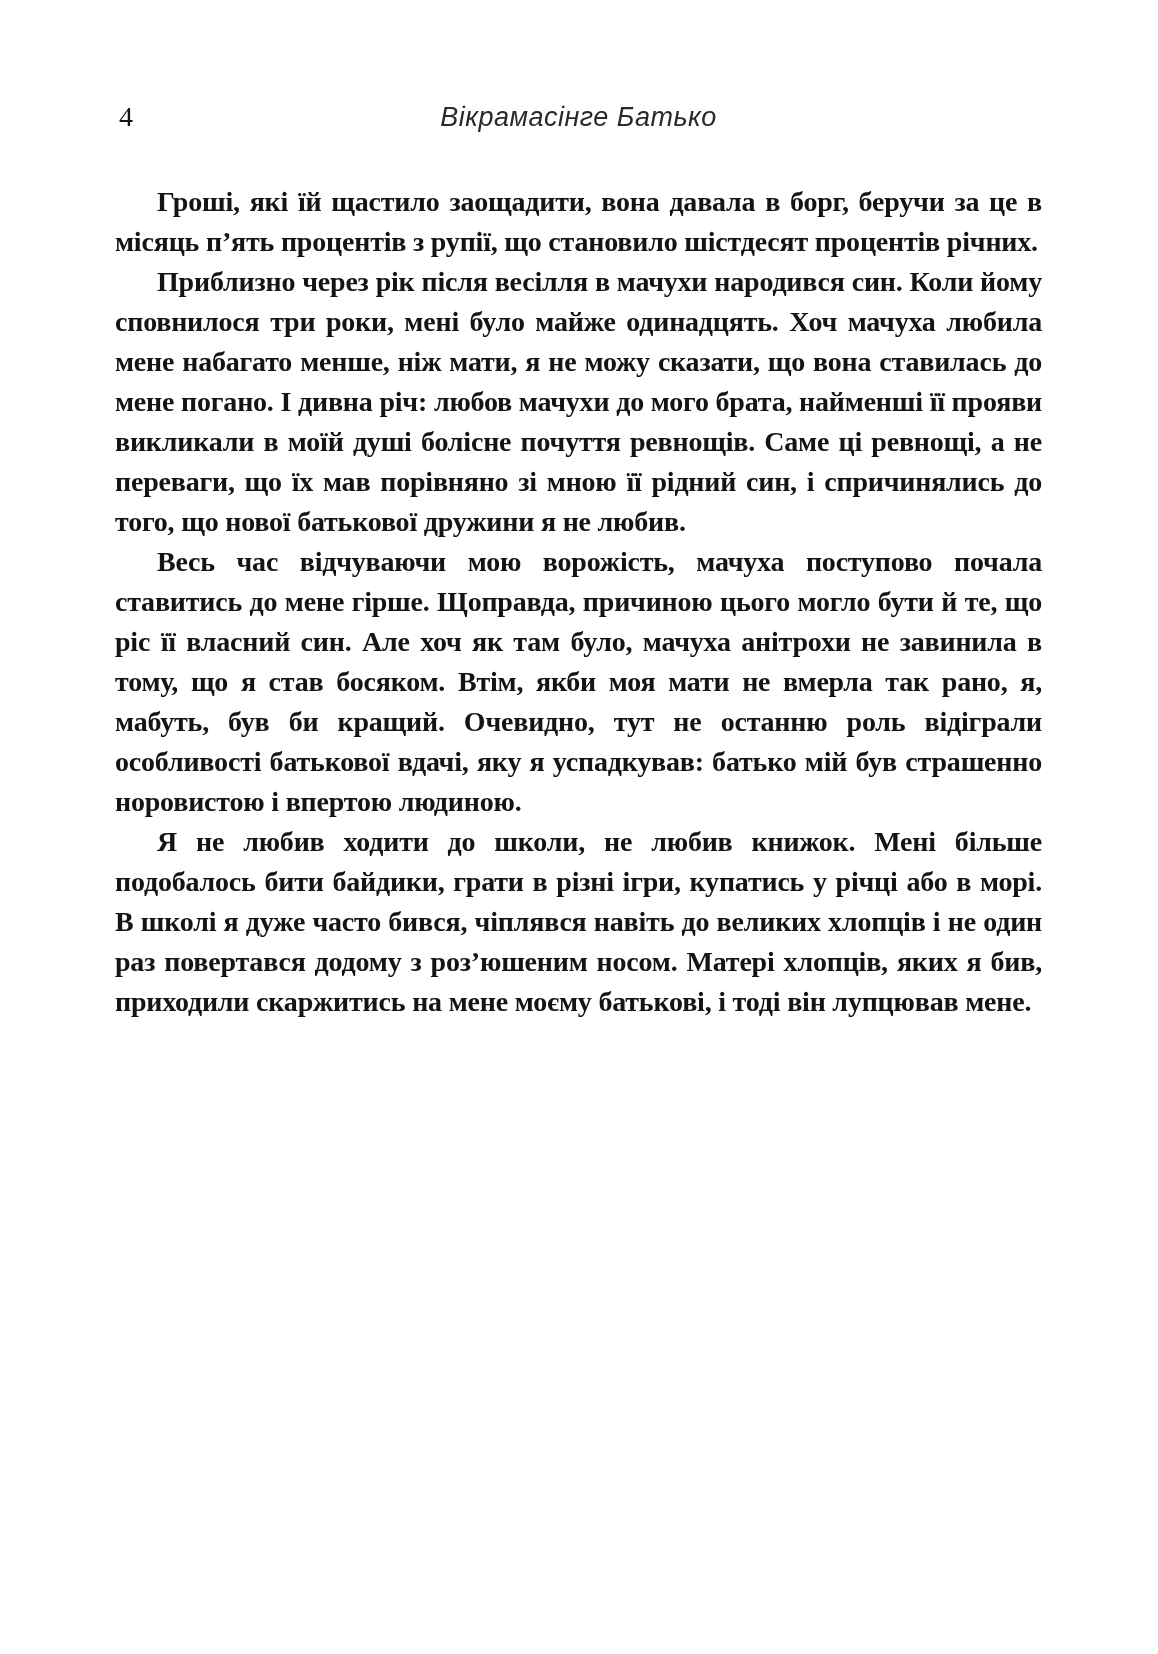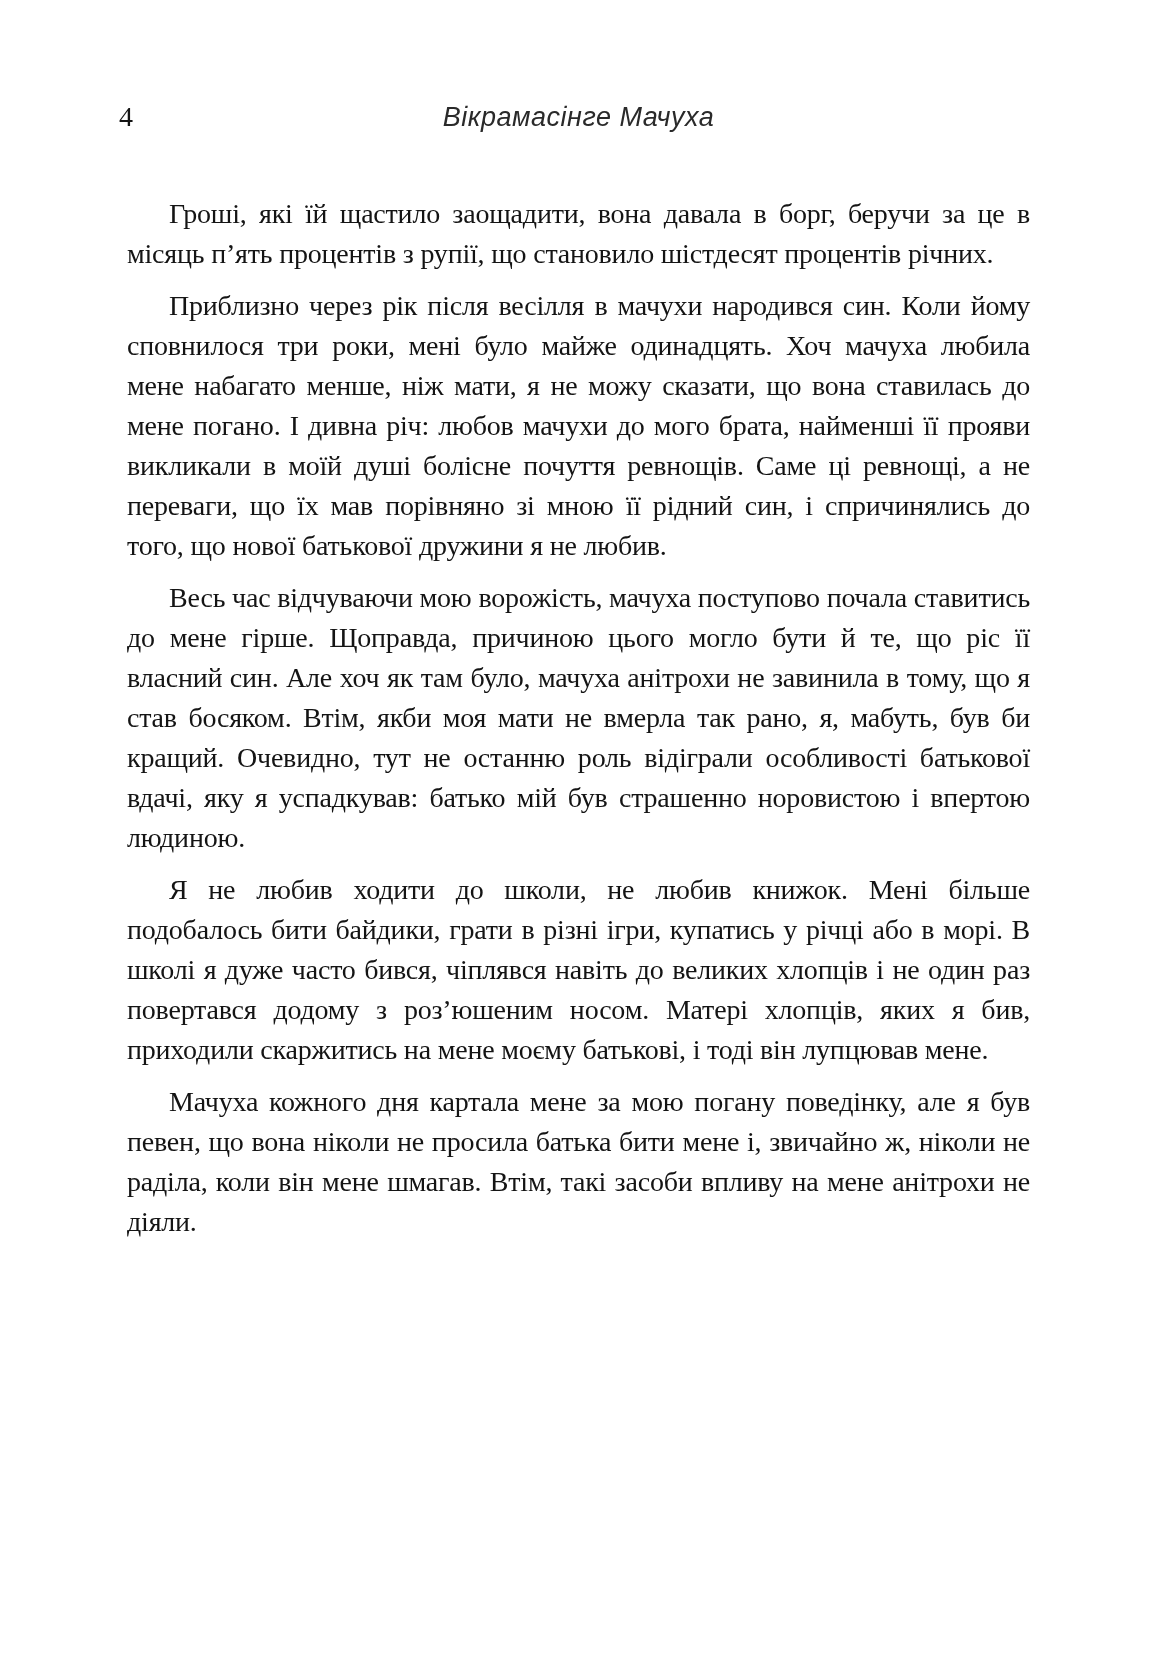--- a/index.html
+++ b/index.html
@@ -49,36 +49,36 @@
   .page-body {
     position: absolute;
     top: 182px;
     left: 115px;
     width: 927px;
     font-size: 28px;
     line-height: 40px;
     letter-spacing: -0.2px;
   }
   .page-body p {
-    margin: 12px;
+    margin: 0;
     text-indent: 42px;
     text-align: justify;
+    font-weight: bold;
   }
 </style>
 </head>
 <body>
 
 <div class="book-page">
 
   <div class="running-header">
     <span class="page-number">4</span>
-    <span class="running-title">Вікрамасінге Мачуха</span>
+    <span class="running-title">Вікрамасінге Батько</span>
   </div>
 
   <div class="page-body">
     <p>Гроші, які їй щастило заощадити, вона давала в борг, беручи за це в місяць п’ять процентів з рупії, що становило шістдесят процентів річних.</p>
     <p>Приблизно через рік після весілля в мачухи народився син. Коли йому сповнилося три роки, мені було майже одинадцять. Хоч мачуха любила мене набагато менше, ніж мати, я не можу сказати, що вона ставилась до мене погано. І дивна річ: любов мачухи до мого брата, найменші її прояви викликали в моїй душі болісне почуття ревнощів. Саме ці ревнощі, а не переваги, що їх мав порівняно зі мною її рідний син, і спричинялись до того, що нової батькової дружини я не любив.</p>
     <p>Весь час відчуваючи мою ворожість, мачуха поступово почала ставитись до мене гірше. Щоправда, причиною цього могло бути й те, що ріс її власний син. Але хоч як там було, мачуха анітрохи не завинила в тому, що я став босяком. Втім, якби моя мати не вмерла так рано, я, мабуть, був би кращий. Очевидно, тут не останню роль відіграли особливості батькової вдачі, яку я успадкував: батько мій був страшенно норовистою і впертою людиною.</p>
     <p>Я не любив ходити до школи, не любив книжок. Мені більше подобалось бити байдики, грати в різні ігри, купатись у річці або в морі. В школі я дуже часто бився, чіплявся навіть до великих хлопців і не один раз повертався додому з роз’юшеним носом. Матері хлопців, яких я бив, приходили скаржитись на мене моєму батькові, і тоді він лупцював мене.</p>
-    <p>Мачуха кожного дня картала мене за мою погану поведінку, але я був певен, що вона ніколи не просила батька бити мене і, звичайно ж, ніколи не раділа, коли він мене шмагав. Втім, такі засоби впливу на мене анітрохи не діяли.</p>
   </div>
 
 </div>
 
 </body></html>

